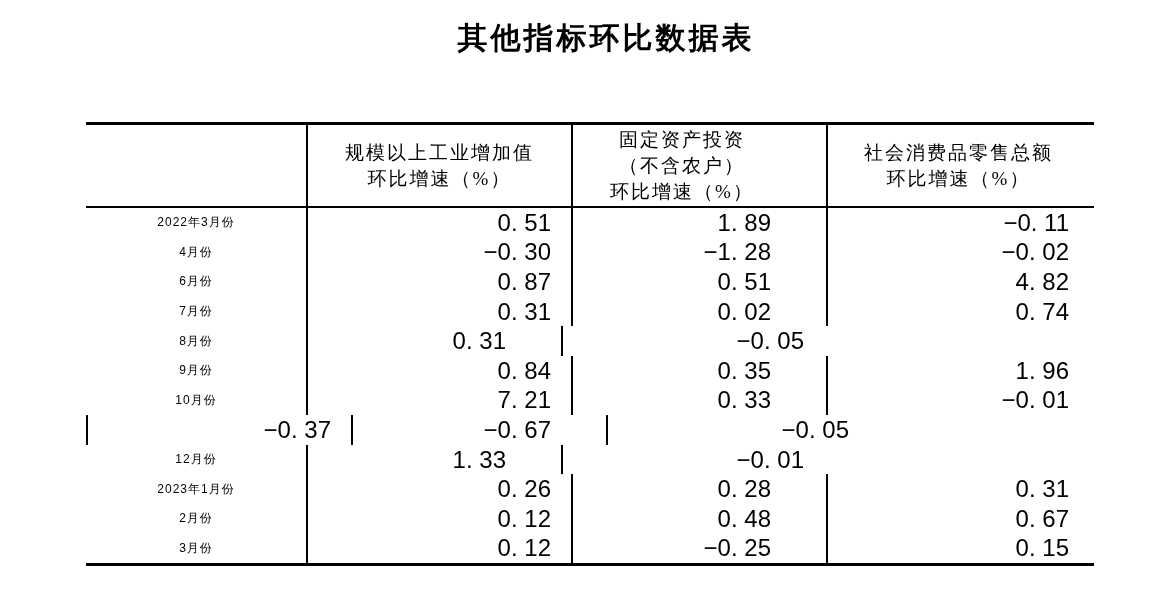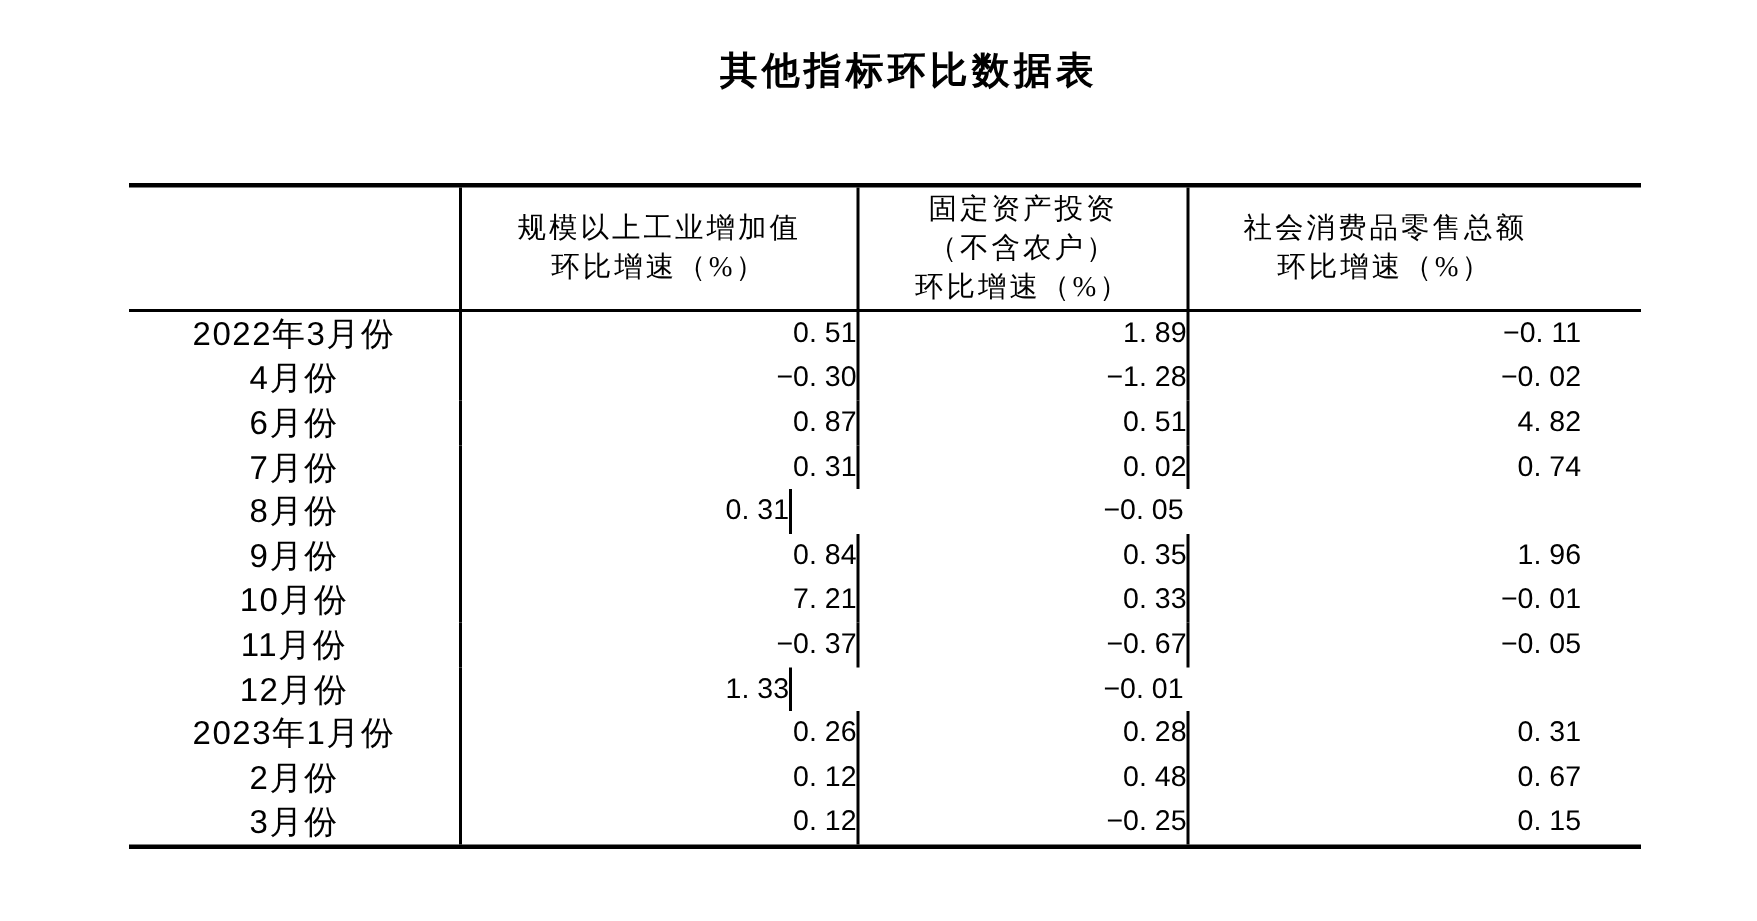--- a/index.html
+++ b/index.html
@@ -6,24 +6,24 @@
   html, body {
     width: 1171px; height: 614px;
     background: #ffffff;
     font-family: "Liberation Sans", sans-serif;
     color: #000000;
     position: relative;
     overflow: hidden;
   }
   .page-title {
     position: absolute;
-    left: 102px; top: 30px; width: 1008px;
+    left: 102px; top: 18px; width: 1008px;
     text-align: center;
     font-family: Liberation Serif, serif;
-    font-size: 25px;
+    font-size: 30px;
     font-weight: bold;
     letter-spacing: 3px;
   }
   .data-table {
     position: absolute;
     left: 86px; top: 122px; width: 1008px;
     border-top: 3px solid #000;
     border-bottom: 3px solid #000;
   }
   .header-row {
@@ -43,29 +43,30 @@
     letter-spacing: 2px;
   }
   .body-row {
     display: flex;
     height: 29.6px;
     align-items: center;
   }
   .c1 { width: 220px; }
   .c2 { width: 265px; border-left: 2px solid #000; }
   .c3 { width: 220px; border-left: 2px solid #000; }
-  .c4 { width: 263px; border-left: 2px solid #000; }
+  .c4 { width: 263px; border-left: 2px solid #000; margin-left: 35px; }
   .period-cell {
     text-align: center;
-    font-size: 22px;
+    font-size: 12px;
     letter-spacing: 1px;
   }
   .value-cell {
     text-align: right;
-    font-size: 19px;
+    padding-right: 20px;
+    font-size: 24px;
     height: 100%;
     display: flex;
     align-items: center;
     justify-content: flex-end;
   }
 </style>
 </head>
 <body>
 
 <div class="page-title">其他指标环比数据表</div>
@@ -117,21 +118,20 @@
         <div class="c3 value-cell">0. 35</div>
         <div class="c4 value-cell">1. 96</div>
       </div>
       <div class="body-row">
         <div class="c1 period-cell">10月份</div>
         <div class="c2 value-cell">7. 21</div>
         <div class="c3 value-cell">0. 33</div>
         <div class="c4 value-cell">−0. 01</div>
       </div>
       <div class="body-row">
-        <div class="c1 period-cell">11月份</div>
         <div class="c2 value-cell">−0. 37</div>
         <div class="c3 value-cell">−0. 67</div>
         <div class="c4 value-cell">−0. 05</div>
       </div>
       <div class="body-row">
         <div class="c1 period-cell">12月份</div>
         <div class="c3 value-cell">1. 33</div>
         <div class="c4 value-cell">−0. 01</div>
       </div>
       <div class="body-row">

